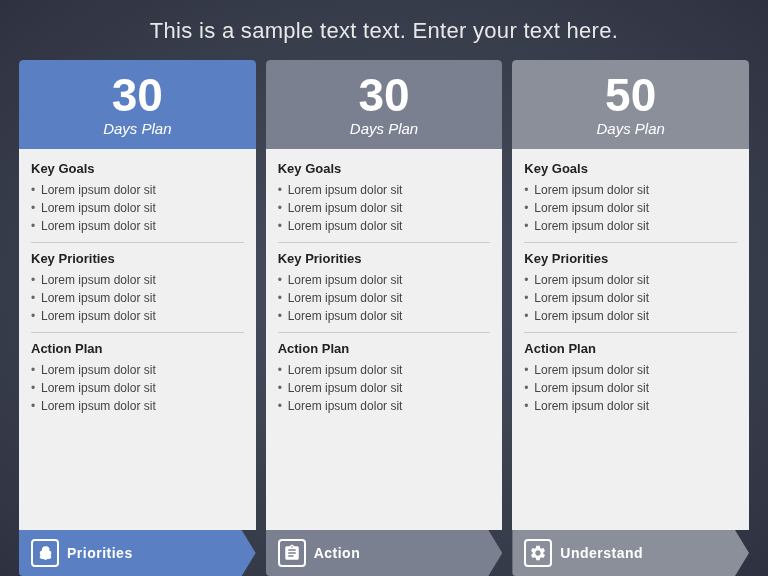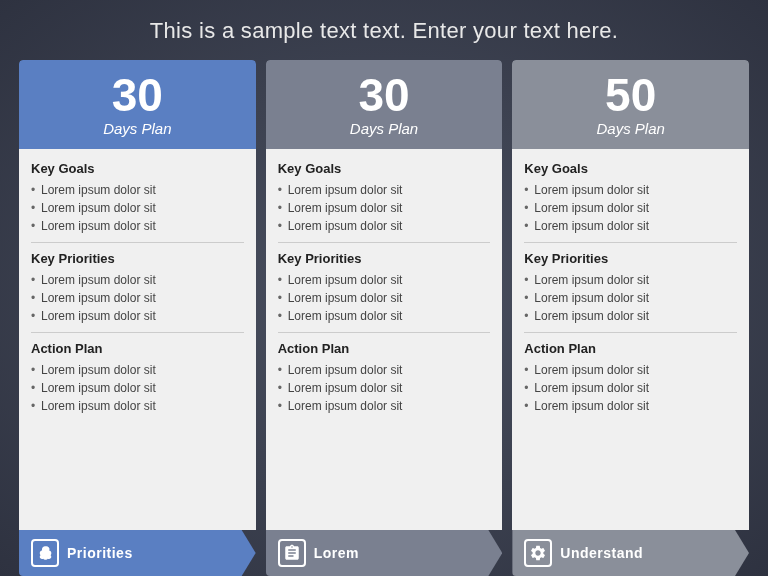--- a/index.html
+++ b/index.html
@@ -220,21 +220,21 @@
           <li>Lorem ipsum dolor sit</li>
           <li>Lorem ipsum dolor sit</li>
         </ul>
       </div>
       <div class="column-footer">
         <div class="footer-icon">
           <svg viewBox="0 0 24 24" fill="white" xmlns="http://www.w3.org/2000/svg">
       <path d="M19 3h-4.18C14.4 1.84 13.3 1 12 1S9.6 1.84 9.18 3H5c-1.1 0-2 .9-2 2v14c0 1.1.9 2 2 2h14c1.1 0 2-.9 2-2V5c0-1.1-.9-2-2-2zm-7 0c.55 0 1 .45 1 1s-.45 1-1 1-1-.45-1-1 .45-1 1-1zm2 14H7v-2h7v2zm3-4H7v-2h10v2zm0-4H7V7h10v2z"></path>
     </svg>
         </div>
-        <span class="footer-label">Lorem</span>
+        <span class="footer-label">Action</span>
       </div>
     </div>
     <div class="column col-gray2">
       <div class="column-header">
       <span class="number">50</span>
       <span class="label">Days Plan</span>
     </div>
       <div class="column-body">
         <div class="section-title">Key Goals</div>
         <ul class="bullet-list">

